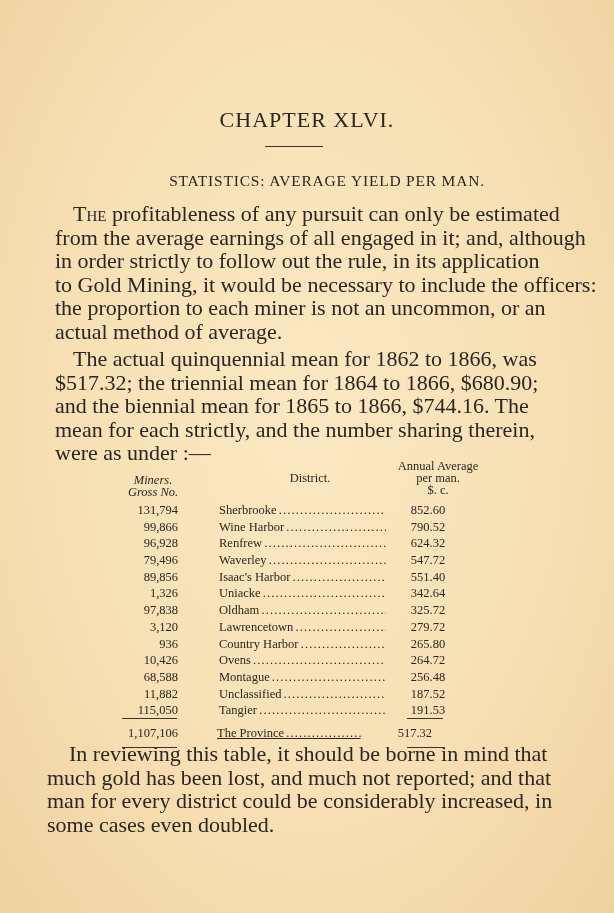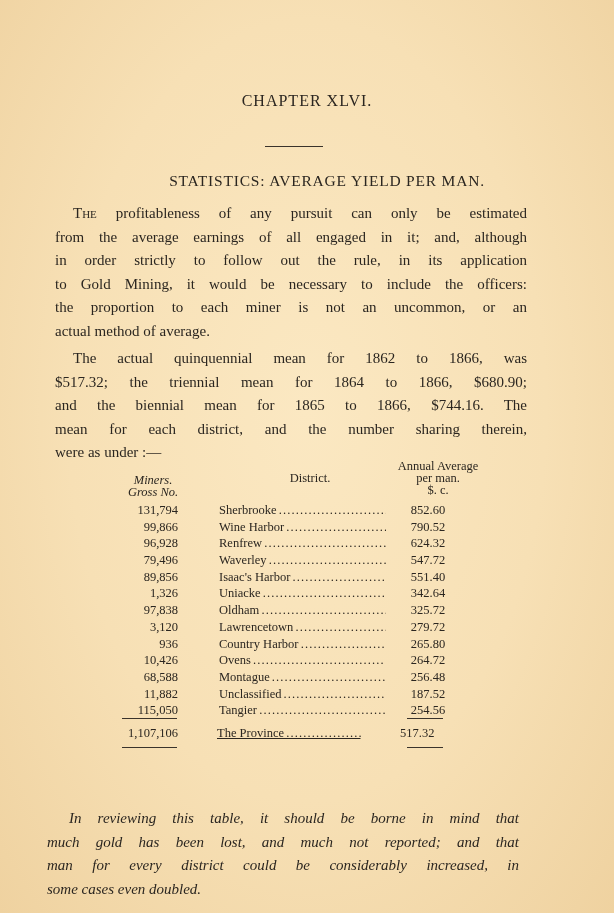--- a/index.html
+++ b/index.html
@@ -7,44 +7,44 @@
     width: 614px; height: 913px; overflow: hidden;
     background: #f6dfb4;
     background-image:
       radial-gradient(ellipse at 50% 45%, #fbe8c2 0%, #f7e0b5 55%, #efd2a0 100%);
     font-family: "Liberation Serif", "DejaVu Serif", serif;
     color: #2b2620;
     position: relative;
   }
   .page { position: absolute; left: 0; top: 0; width: 614px; height: 913px; }
   .chapter {
-    position: absolute; top: 92px; left: 0; width: 614px; text-align: center;
-    font-size: 16px; letter-spacing: 1px;
+    position: absolute; top: 107px; left: 0; width: 614px; text-align: center;
+    font-size: 22px; letter-spacing: 1px;
   }
   .rule-short {
     position: absolute; top: 146px; left: 265px; width: 58px; height: 1px; background: #3a332b;
   }
   .section-title {
     position: absolute; top: 172px; left: 8px; width: 614px; text-align: center;
     font-size: 15.5px; letter-spacing: 0.8px;
     padding-left: 24px; box-sizing: border-box;
   }
   .para {
     position: absolute; left: 73px; width: 454px;
-    font-size: 15px; line-height: 23.5px; text-align: justify;
+    font-size: 22px; line-height: 23.5px; text-align: justify;
   }
   .para .line { display: block; text-align: justify; text-align-last: justify; white-space: nowrap; }
   .para .line.last { text-align-last: left; }
   .para .first { text-indent: 0; }
   .sc { font-variant: small-caps; }
   #p1 { top: 202px; left: 55px; width: 472px; }
   #p1 .line.first { padding-left: 18px; }
   #p2 { top: 347px; left: 55px; width: 472px; }
   #p2 .line.first { padding-left: 18px; }
-  #p3 { top: 807px; left: 47px; width: 472px; font-style: italic; }
+  #p3 { top: 742px; left: 47px; width: 472px; }
   #p3 .line.first { padding-left: 22px; }
 
   .tbl { position: absolute; left: 100px; top: 460px; width: 400px; font-size: 12.5px; }
   .th { position: absolute; text-align: center; line-height: 12px; }
   .th-miners { left: 18px; top: 14px; width: 70px; font-style: italic; }
   .th-district { left: 160px; top: 12px; width: 100px; }
   .th-annual { left: 282px; top: 0px; width: 112px; }
   .rows { position: absolute; left: 0; top: 42px; width: 400px; }
   .row { position: relative; height: 16.7px; line-height: 16.7px; }
   .row .miners { position: absolute; right: 322px; text-align: center; white-space: nowrap; }
@@ -53,21 +53,21 @@
   .row .avg { position: absolute; left: 308px; width: 40px; text-align: center; }
   .sum-rule { position: absolute; height: 1px; background: #3a332b; }
   .r1 { left: 22px; width: 55px; top: 258px; }
   .r2 { left: 307px; width: 36px; top: 258px; }
   .r3 { left: 22px; width: 55px; top: 287px; }
   .r4 { left: 307px; width: 36px; top: 287px; }
   .total { position: absolute; top: 265px; left: 0; width: 400px; height: 17px; line-height: 17px; }
   .total .miners { position: absolute; right: 322px; text-align: right; }
   .total .district { position: absolute; left: 117px; width: 167px; white-space: nowrap; overflow: hidden; text-decoration: underline; }
   .total .district::after { content: " . . . . . . . . . . . . . . . . . ."; letter-spacing: -1px; }
-  .total .avg { position: absolute; left: 300px; width: 40px; text-align: left; }
+  .total .avg { position: absolute; left: 292px; width: 40px; text-align: right; }
 </style>
 </head>
 <body>
 
 <div class="page">
   <div class="chapter">CHAPTER XLVI.</div>
   <div class="rule-short"></div>
   <div class="section-title">STATISTICS: AVERAGE YIELD PER MAN.</div>
 
   <div class="para" id="p1">
@@ -76,21 +76,21 @@
     <span class="line">in order strictly to follow out the rule, in its application</span>
     <span class="line">to Gold Mining, it would be necessary to include the officers:</span>
     <span class="line">the proportion to each miner is not an uncommon, or an</span>
     <span class="line last">actual method of average.</span>
   </div>
 
   <div class="para" id="p2">
     <span class="line first">The actual quinquennial mean for 1862 to 1866, was</span>
     <span class="line">$517.32; the triennial mean for 1864 to 1866, $680.90;</span>
     <span class="line">and the biennial mean for 1865 to 1866, $744.16.  The</span>
-    <span class="line">mean for each district, and the number sharing therein,</span>
+    <span class="line">mean for each strictly, and the number sharing therein,</span>
     <span class="line last">were as under :—</span>
   </div>
 
   <div class="tbl">
     <div class="th th-miners">
       <div>Miners.</div>
       <div>Gross No.</div>
     </div>
     <div class="th th-district">District.</div>
     <div class="th th-annual">
@@ -156,21 +156,21 @@
           <span class="avg">256.48</span>
         </div>
       <div class="row">
           <span class="miners">11,882</span>
           <span class="district">Unclassified</span>
           <span class="avg">187.52</span>
         </div>
       <div class="row">
           <span class="miners">115,050</span>
           <span class="district">Tangier</span>
-          <span class="avg">254.56</span>
+          <span class="avg">191.53</span>
         </div>
     </div>
 
     <div class="sum-rule r1"></div>
     <div class="sum-rule r2"></div>
     <div class="total">
       <span class="miners">1,107,106</span>
       <span class="district">The Province</span>
       <span class="avg">517.32</span>
     </div>

